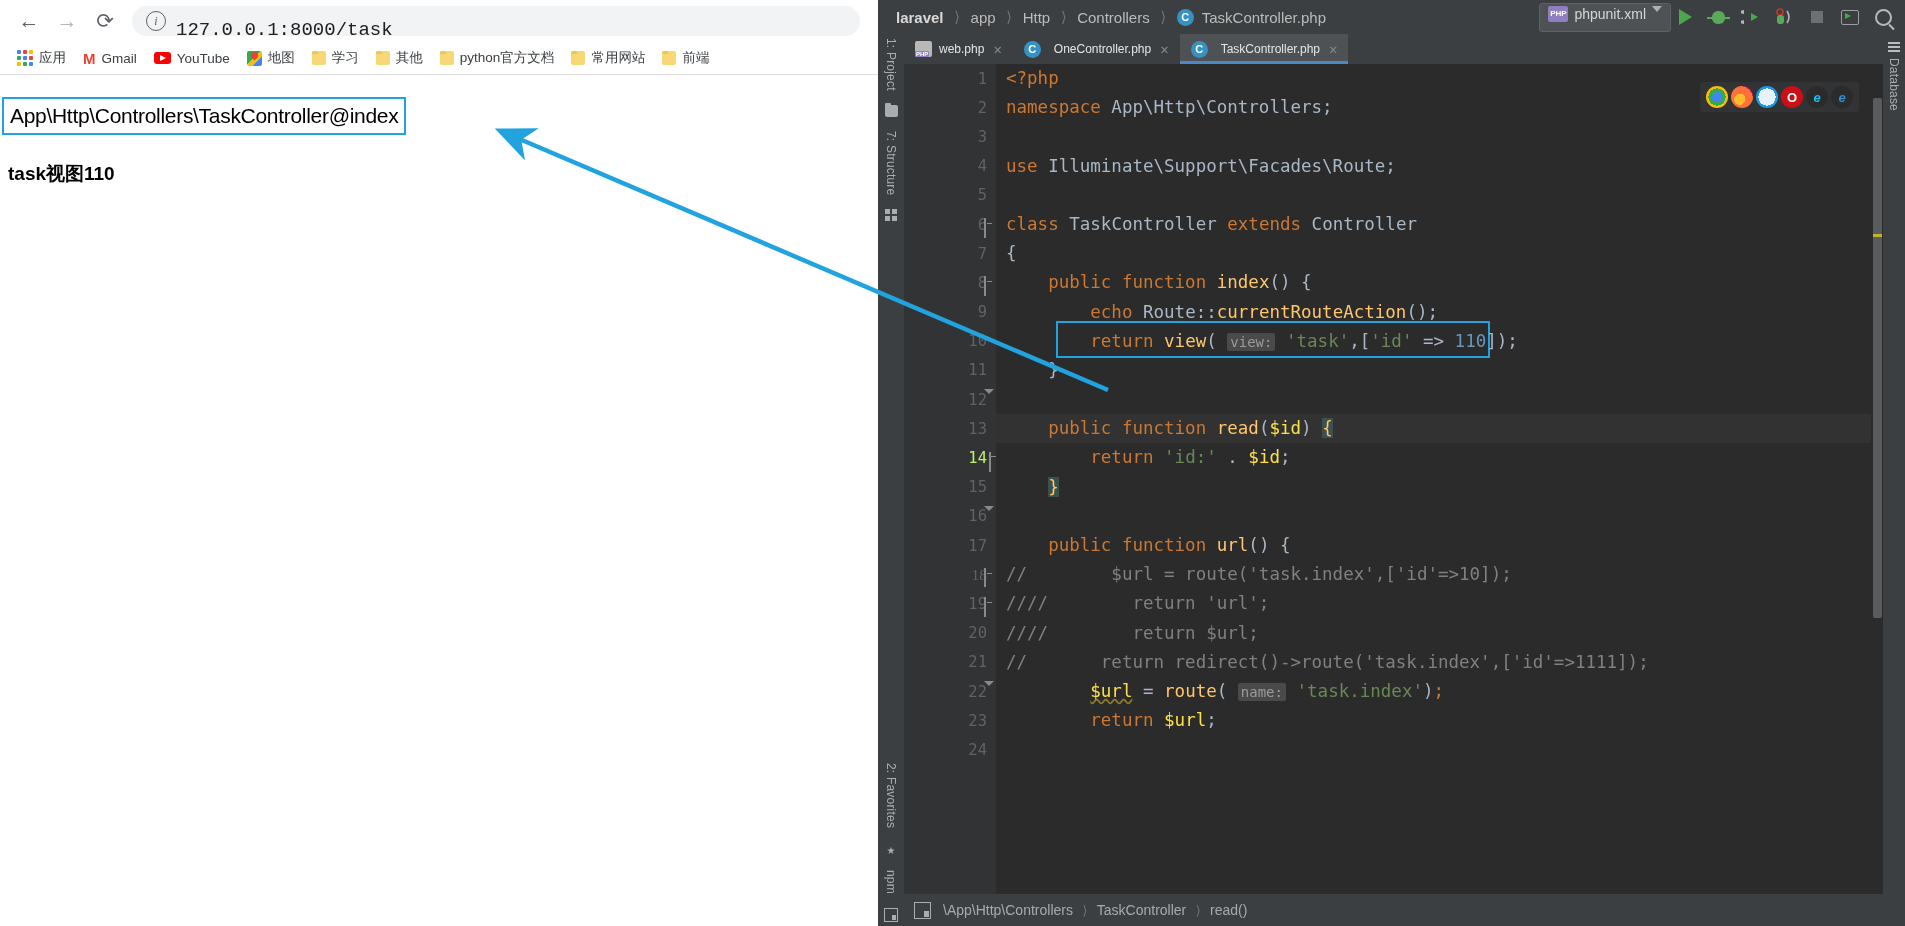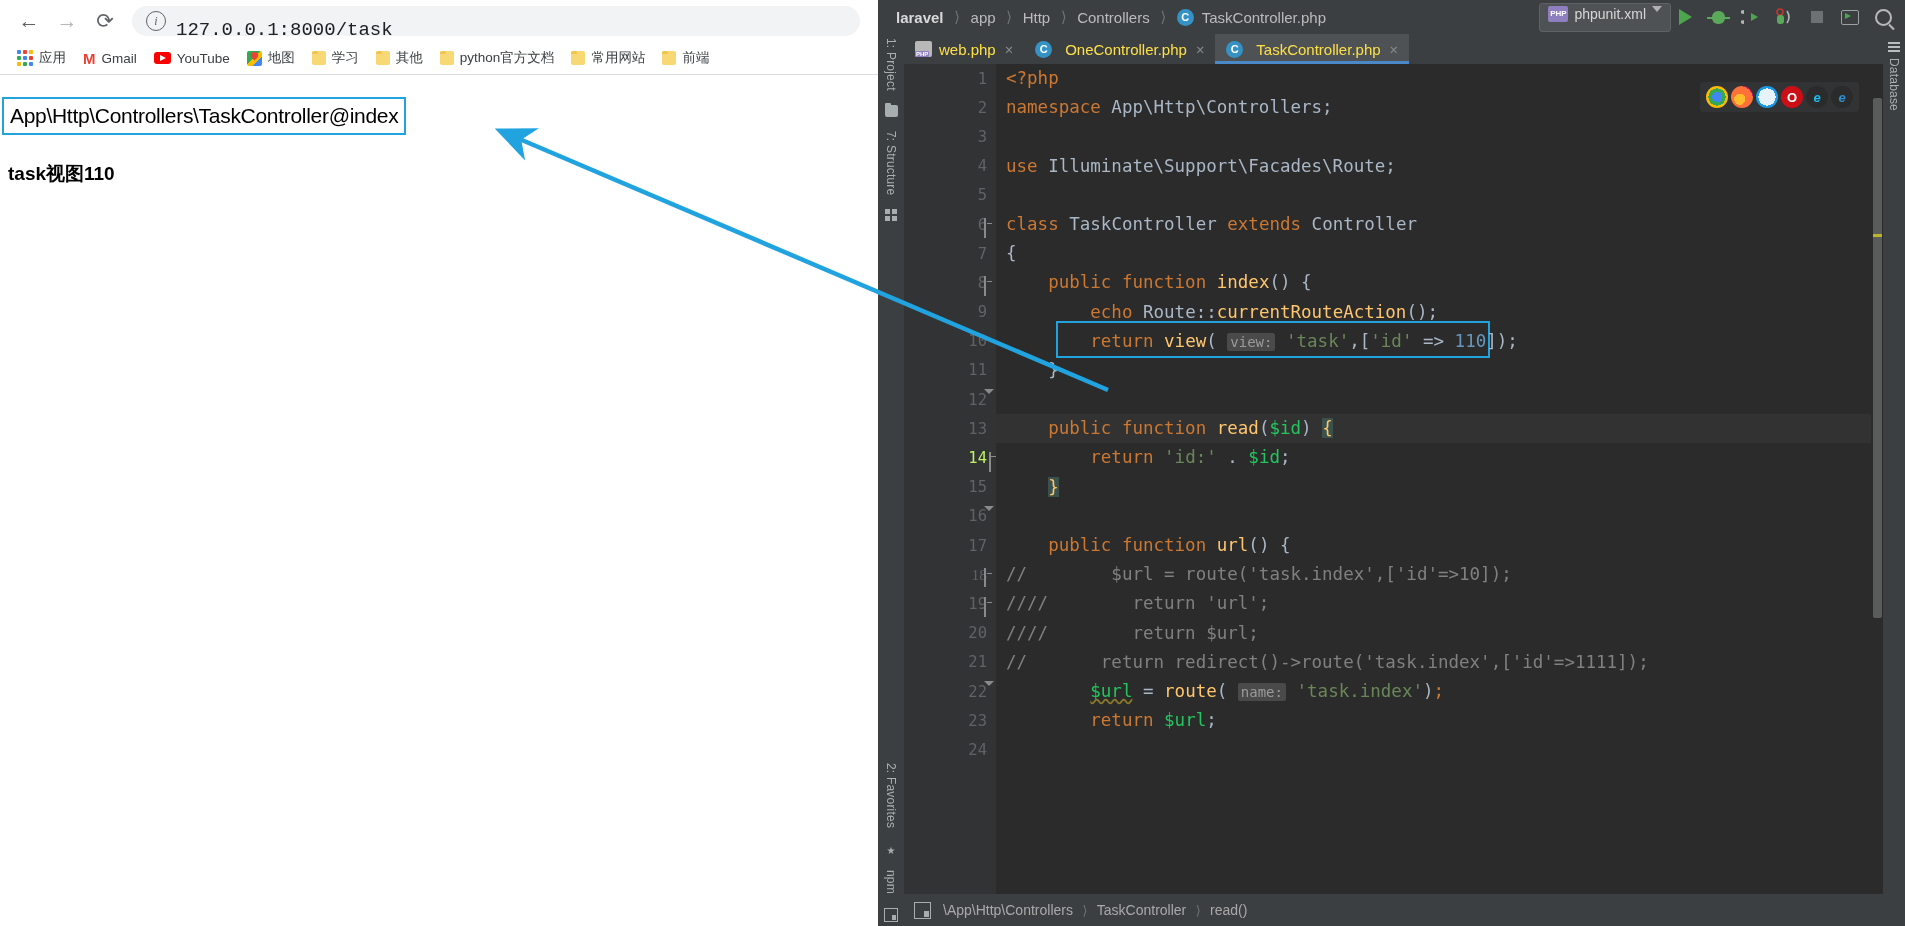--- a/index.html
+++ b/index.html
@@ -96,21 +96,21 @@
   .star{color:#a8adb0;font-size:14px;line-height:1;}
   .sqico{width:12px;height:12px;border:1.6px solid #a8adb0;position:relative;}
   .sqico:after{content:"";position:absolute;right:1px;bottom:1px;width:4px;height:5px;background:#a8adb0;}
 
   .rail-right{width:22px;background:#3c3f41;display:flex;flex-direction:column;align-items:center;padding-top:8px;flex:none;}
   .db-lines{width:12px;height:11px;background:repeating-linear-gradient(180deg,#b9bdbf 0 2px,transparent 2px 4px);margin-bottom:5px;}
 
   .editor-wrap{flex:1;display:flex;flex-direction:column;min-width:0;background:#2b2b2b;}
   .tabbar{height:30px;background:#3c3f41;display:flex;align-items:stretch;flex:none;}
   .tab{display:flex;align-items:center;gap:7px;padding:0 11px;position:relative;}
-  .tab .tlabel{font-size:15px;color:#fde047;font-family:"Liberation Sans",sans-serif;white-space:nowrap;}
+  .tab .tlabel{font-size:12px;color:#e5e5e5;font-family:"Liberation Sans",sans-serif;white-space:nowrap;}
   .tab.active{background:#4e5254;}
   .tab.active:after{content:"";position:absolute;left:0;right:0;bottom:0;height:3px;background:#4a88c7;}
   .tab .x{color:#84888a;font-size:14px;margin-left:2px;}
   .tab-php-ico{width:17px;height:16px;background:#b8b8b8;border-radius:2px;position:relative;flex:none;}
   .tab-php-ico:after{content:"PHP";position:absolute;left:0;bottom:0;background:#8f7fc0;color:#fff;
       font-size:6px;padding:0 1px;border-radius:1px;font-family:"Liberation Sans",sans-serif;font-weight:bold;}
 
   .editor{flex:1;position:relative;display:flex;overflow:hidden;background:#2b2b2b;}
   .gutter{width:92px;flex:none;background:#313335;position:relative;}
   .gline{height:29.2px;display:flex;align-items:center;justify-content:flex-end;
@@ -124,21 +124,21 @@
 
   .codearea{flex:1;position:relative;overflow:hidden;}
   .cline{height:29.2px;line-height:29.2px;font-size:17.5px;white-space:pre;
          font-family:"DejaVu Sans Mono",monospace;padding-left:10px;color:#a9b7c6;position:relative;}
   .cline.cur{background:#323232;}
   .kw{color:#cc7832;}
   .str{color:#6a8759;}
   .num{color:#6897bb;}
   .cmt{color:#808080;}
   .fn{color:#ffc66d;}
-  .var{color:#22c55e;}
+  .var{color:#fde047;}
   .cls{color:#a9b7c6;}
   .strike{text-decoration:line-through;color:#808080;}
   .hint{background:#4a4a4a;color:#9b9b9b;font-size:14px;padding:1px 3px;border-radius:2px;}
   .brace-hl{background:#3b514d;color:#ffc66d;}
   .squig{text-decoration:underline wavy #8a7a2a;text-decoration-skip-ink:none;}
   .codebox{position:absolute;border:2px solid #21a3e0;}
 
   .browsers{position:absolute;right:24px;top:18px;display:flex;gap:3px;background:#313335;
             padding:4px 6px;border-radius:3px;}
   .bico{width:22px;height:22px;border-radius:50%;display:flex;align-items:center;justify-content:center;

